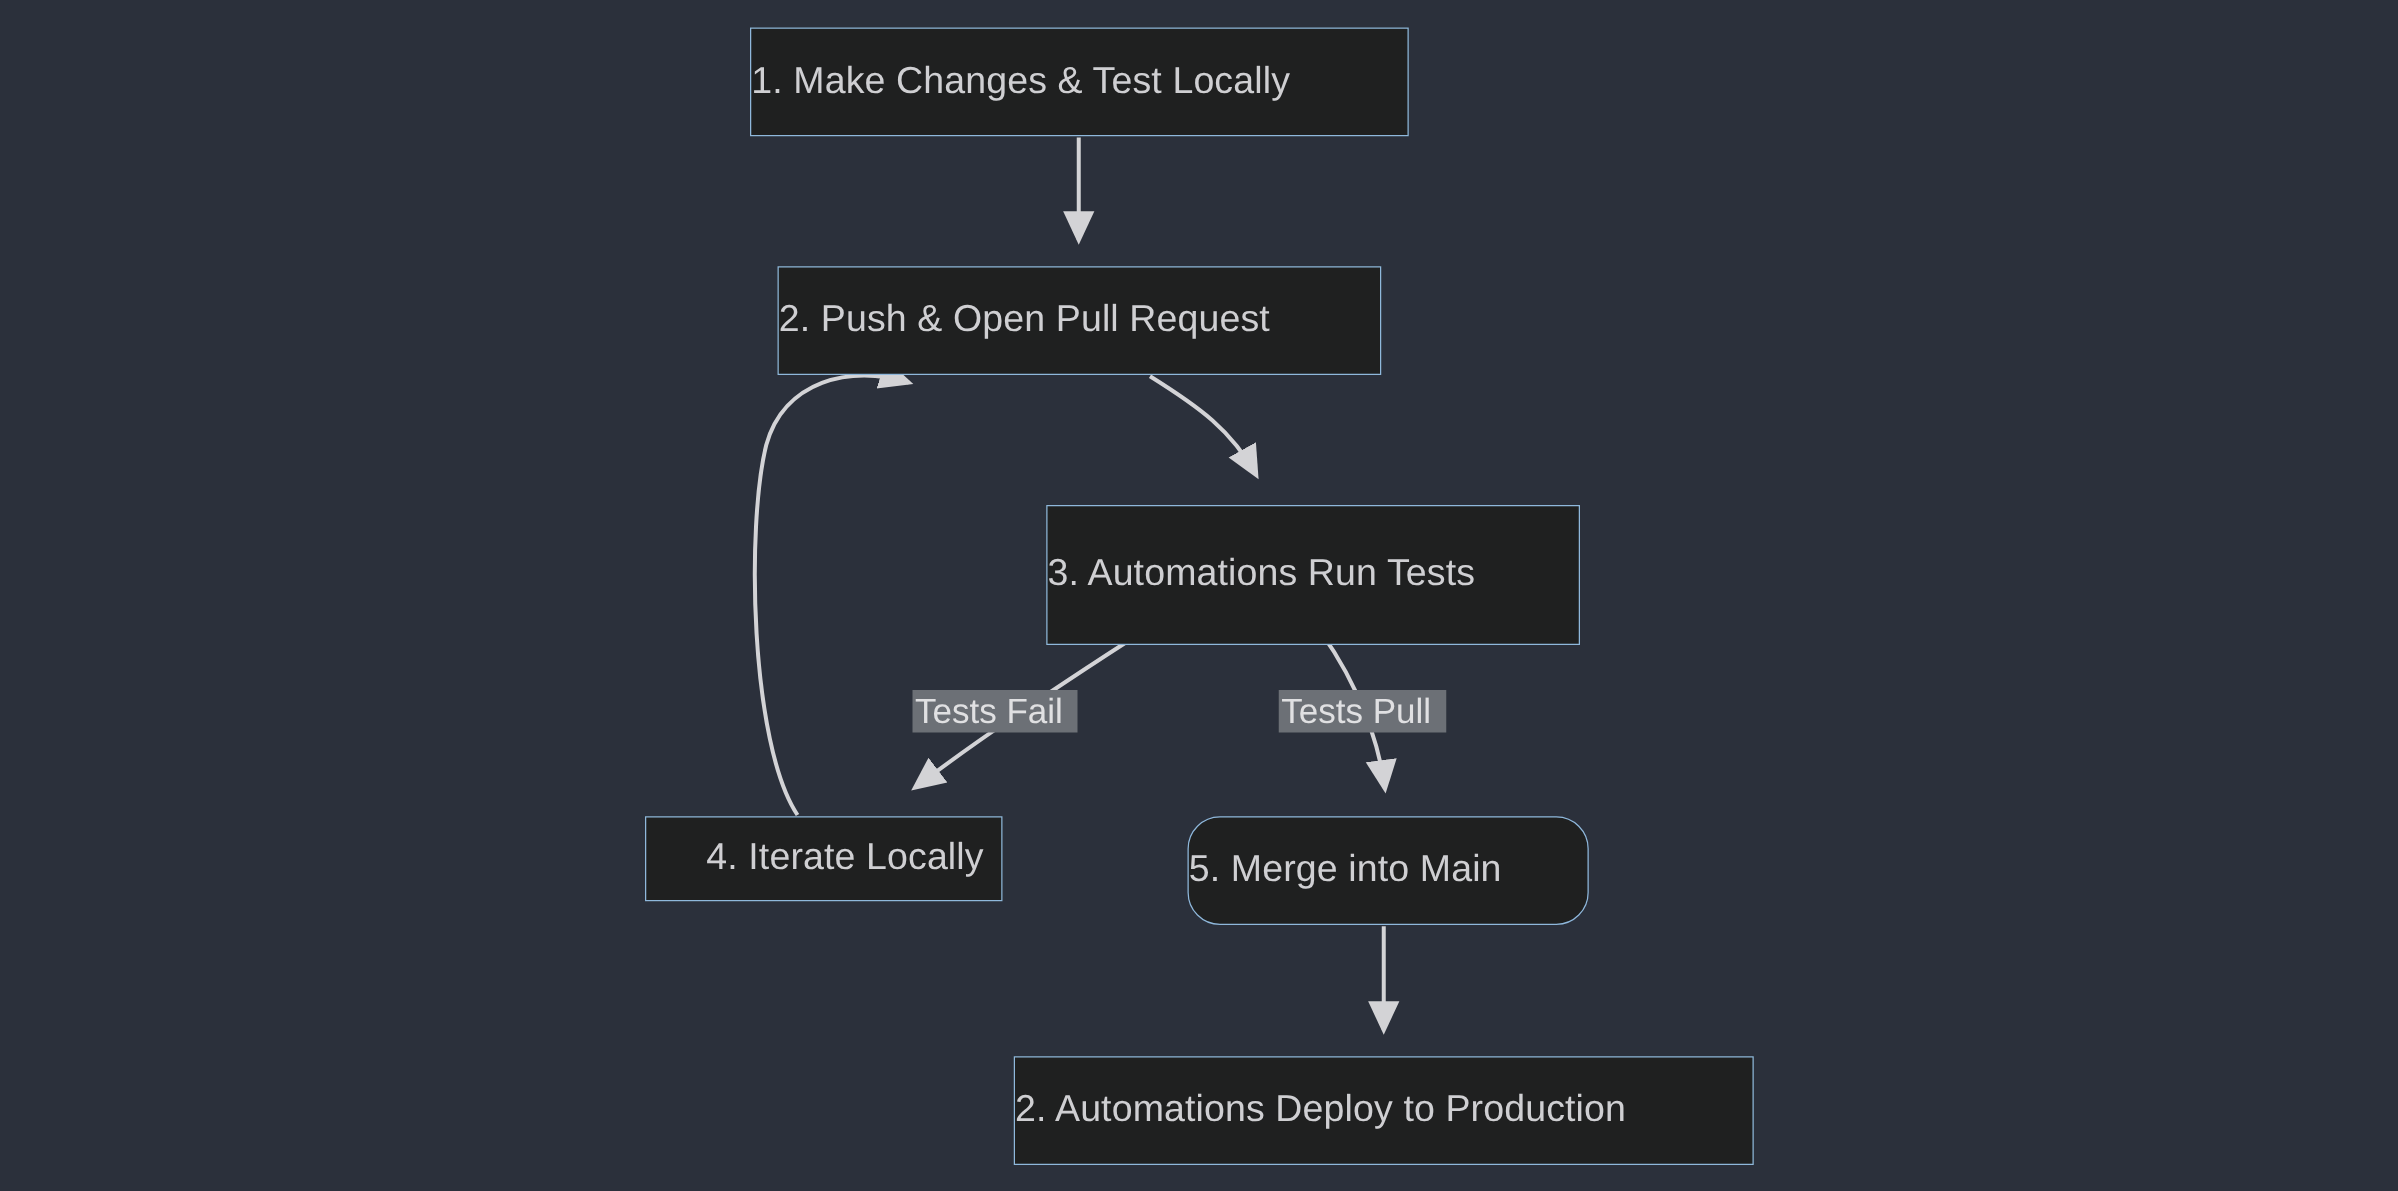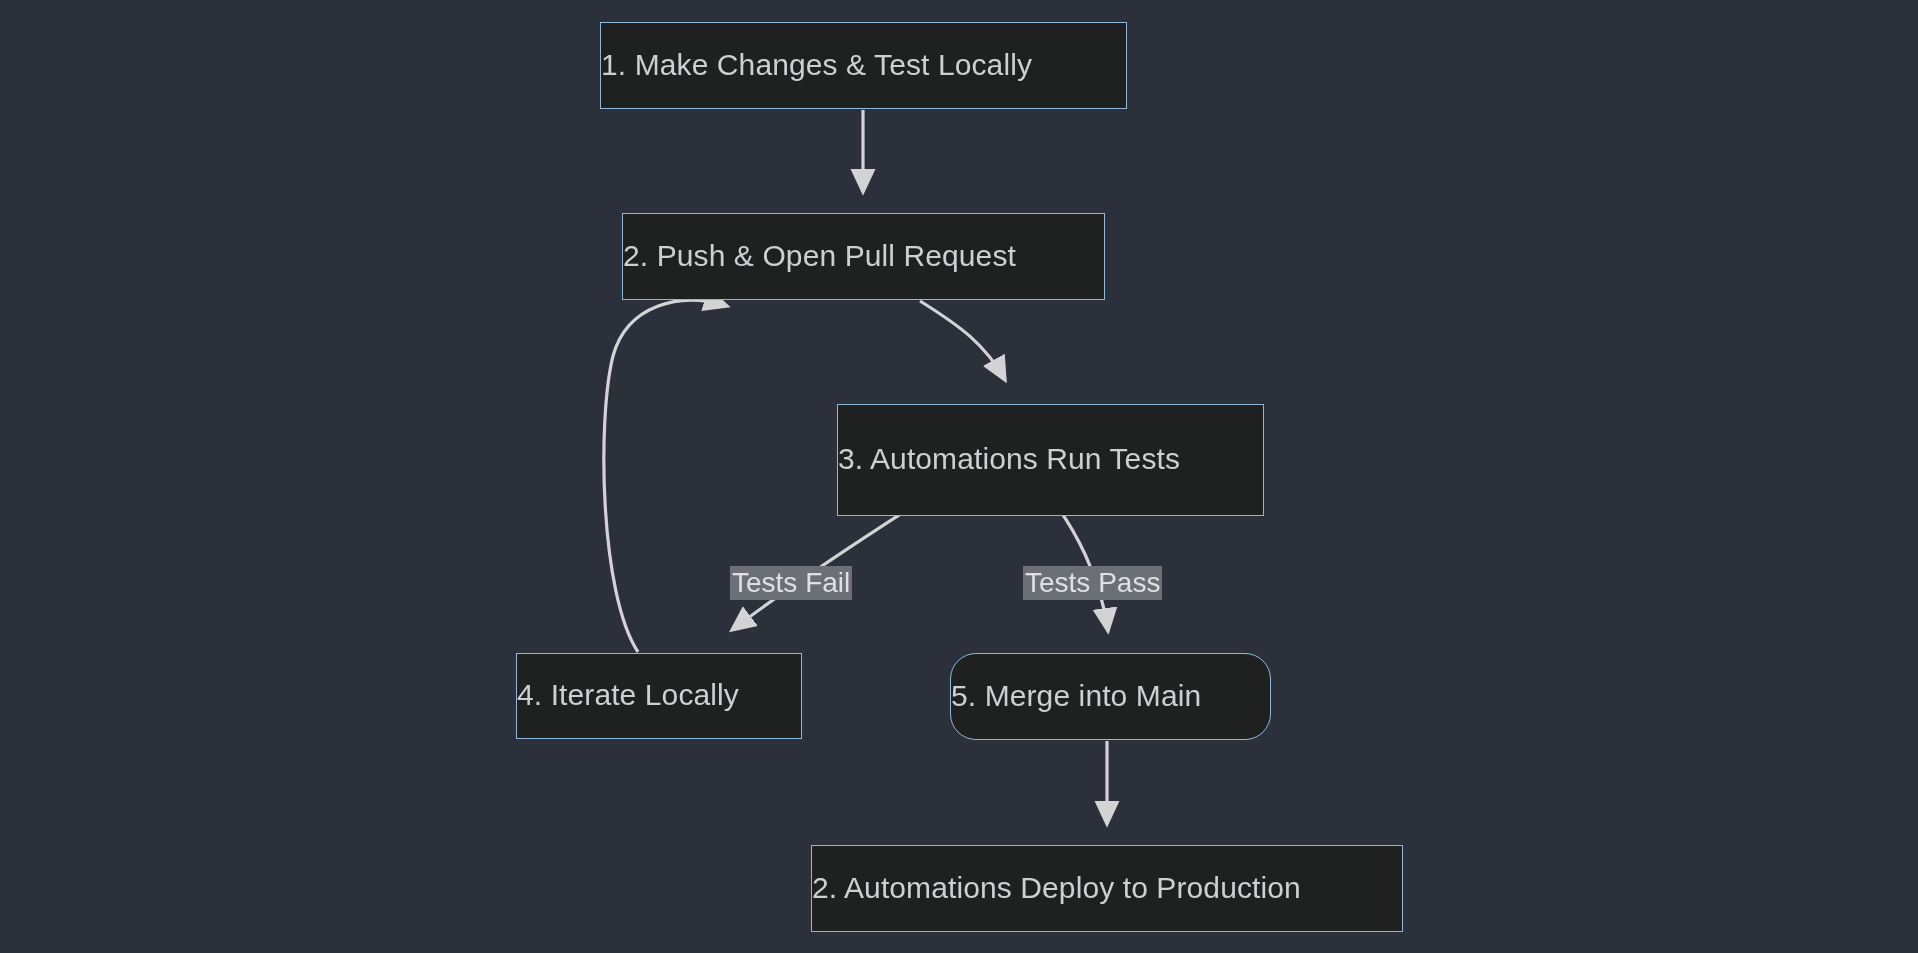--- a/index.html
+++ b/index.html
@@ -48,24 +48,23 @@
     line-height: 1;
     padding-bottom: 2px;
   }
   .edge-label {
     position: absolute;
     color: #e0e0e2;
     background: #6c7076;
     font-size: 28px;
     font-family: "Liberation Sans", sans-serif;
     line-height: 1.12;
-    padding: 1px 2px 2px 2px;
+    padding: 1px 12px 2px 2px;
     white-space: nowrap;
     user-select: none;
-    margin-top: 14px;
   }
 </style>
 </head>
 <body>
 
 <div id="diagram-root">
 
   <svg id="edge-layer" width="1918" height="953" viewBox="0 0 1918 953" xmlns="http://www.w3.org/2000/svg">
     <defs>
       <marker id="arrowhead" markerWidth="9" markerHeight="9" refX="7.2" refY="4.5" orient="auto" markerUnits="strokeWidth">
@@ -103,29 +102,29 @@
   </div>
 
   <div class="node" style="left:622px; top:213px; width:483px; height:87px;">
     <span class="node-label">2. Push &amp; Open Pull Request</span>
   </div>
 
   <div class="node" style="left:793px; top:404px; width:427px; height:112px;margin-left:44px;">
     <span class="node-label">3. Automations Run Tests</span>
   </div>
 
-  <div class="node" style="left:516px; top:653px; width:286px; height:86px;">
+  <div class="node" style="left:516px; top:653px; width:286px; height:68px;padding-left:48px;">
     <span class="node-label">4. Iterate Locally</span>
   </div>
 
   <div class="node" style="left:950px; top:653px; width:321px; height:87px;border-radius:26px;">
     <span class="node-label">5. Merge into Main</span>
   </div>
 
   <div class="node" style="left:811px; top:845px; width:592px; height:87px;">
     <span class="node-label">2. Automations Deploy to Production</span>
   </div>
 
   <div class="edge-label" style="left:730px; top:552px;">Tests Fail</div>
 
-  <div class="edge-label" style="left:1023px; top:552px;">Tests Pass</div>
+  <div class="edge-label" style="left:1023px; top:552px;">Tests Pull</div>
 
 </div>
 
 </body></html>

